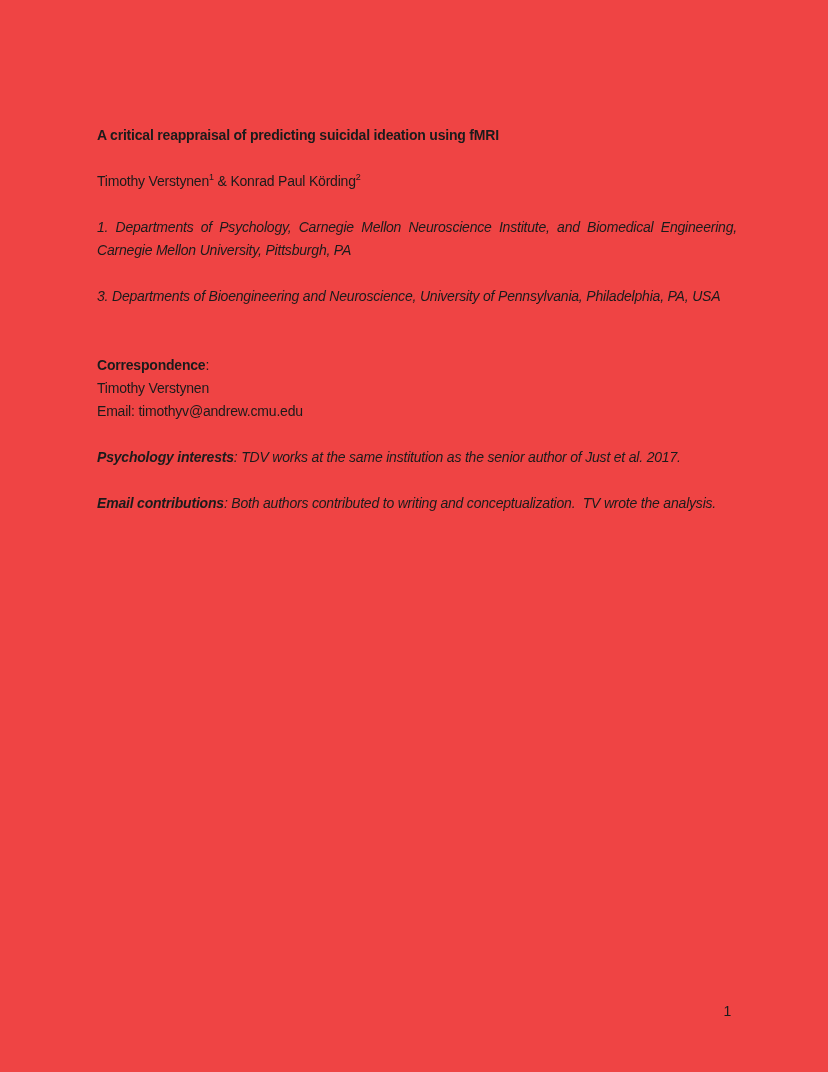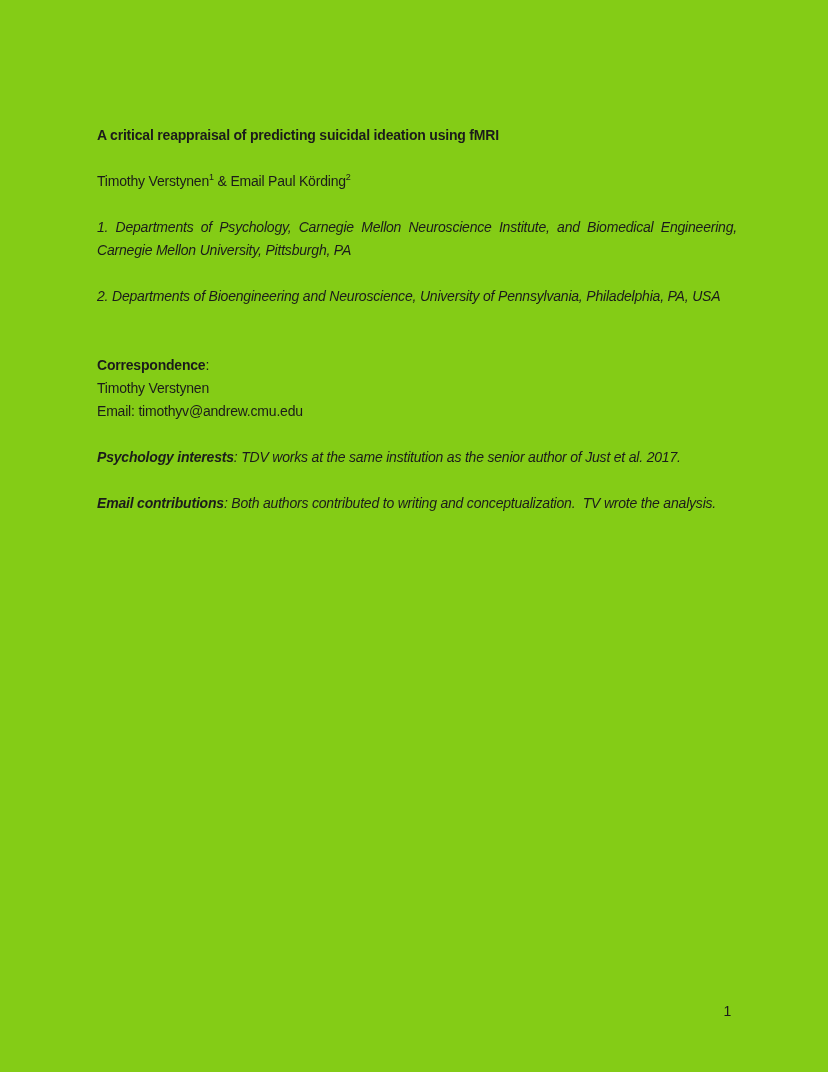--- a/index.html
+++ b/index.html
@@ -4,21 +4,21 @@
 <style>
   html, body {
     margin: 0;
     padding: 0;
     background: #ffffff;
   }
   .page {
     position: relative;
     width: 828px;
     height: 1072px;
-    background: #84cc16;
+    background: #ef4444;
     overflow: hidden;
     font-family: "Liberation Sans", sans-serif;
     color: #1b1b1b;
     font-size: 14px;
     letter-spacing: -0.2px;
     line-height: 23px;
   }
   .content {
     position: absolute;
     left: 97px;
@@ -71,25 +71,25 @@
   }
 </style>
 </head>
 <body>
 
 <div class="page">
   <div class="content">
 
     <p class="title">A critical reappraisal of predicting suicidal ideation using fMRI</p>
 
-    <p class="authors"><span>Timothy Verstynen</span><sup>1</sup><span> &amp; </span><span>Email Paul Körding</span><sup>2</sup></p>
+    <p class="authors"><span>Timothy Verstynen</span><sup>1</sup><span> &amp; </span><span>Konrad Paul Körding</span><sup>2</sup></p>
 
     <p class="justify">1. Departments of Psychology, Carnegie Mellon Neuroscience Institute, and Biomedical Engineering, Carnegie Mellon University, Pittsburgh, PA</p>
 
-    <p class="justify">2. Departments of Bioengineering and Neuroscience, University of Pennsylvania, Philadelphia, PA, USA</p>
+    <p class="justify">3. Departments of Bioengineering and Neuroscience, University of Pennsylvania, Philadelphia, PA, USA</p>
 
     <div class="corr-block gap-before">
       <p><b>Correspondence</b><span>:</span></p>
       <p>Timothy Verstynen</p>
       <p>Email: timothyv@andrew.cmu.edu</p>
     </div>
 
     <p class="justify oneline"><b>Psychology interests</b><span class="prewrap">: TDV works at the same institution as the senior author of Just et al. 2017.</span></p>
 
     <p class="justify"><b>Email contributions</b><span class="prewrap">: Both authors contributed to writing and conceptualization.  TV wrote the analysis.</span></p>

